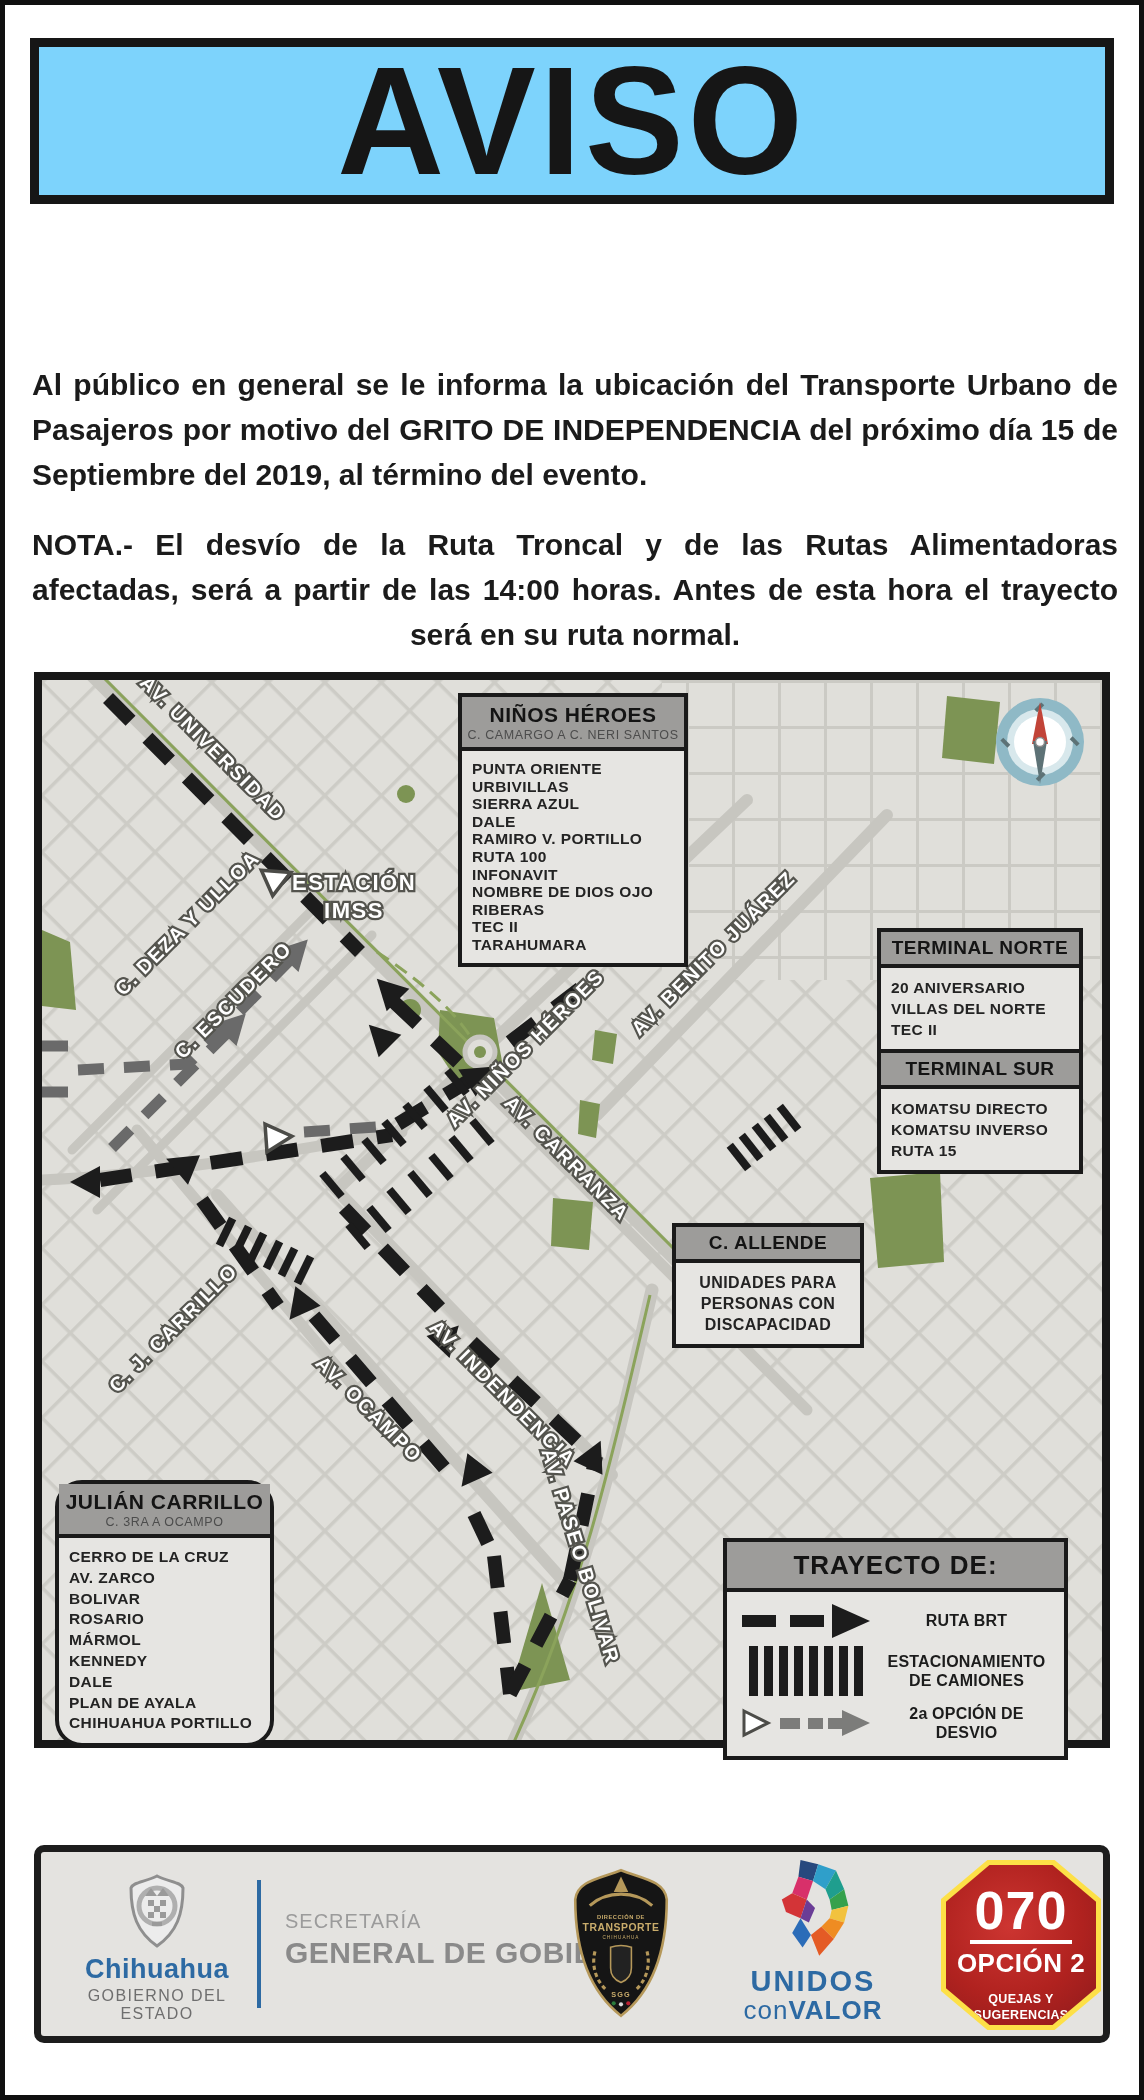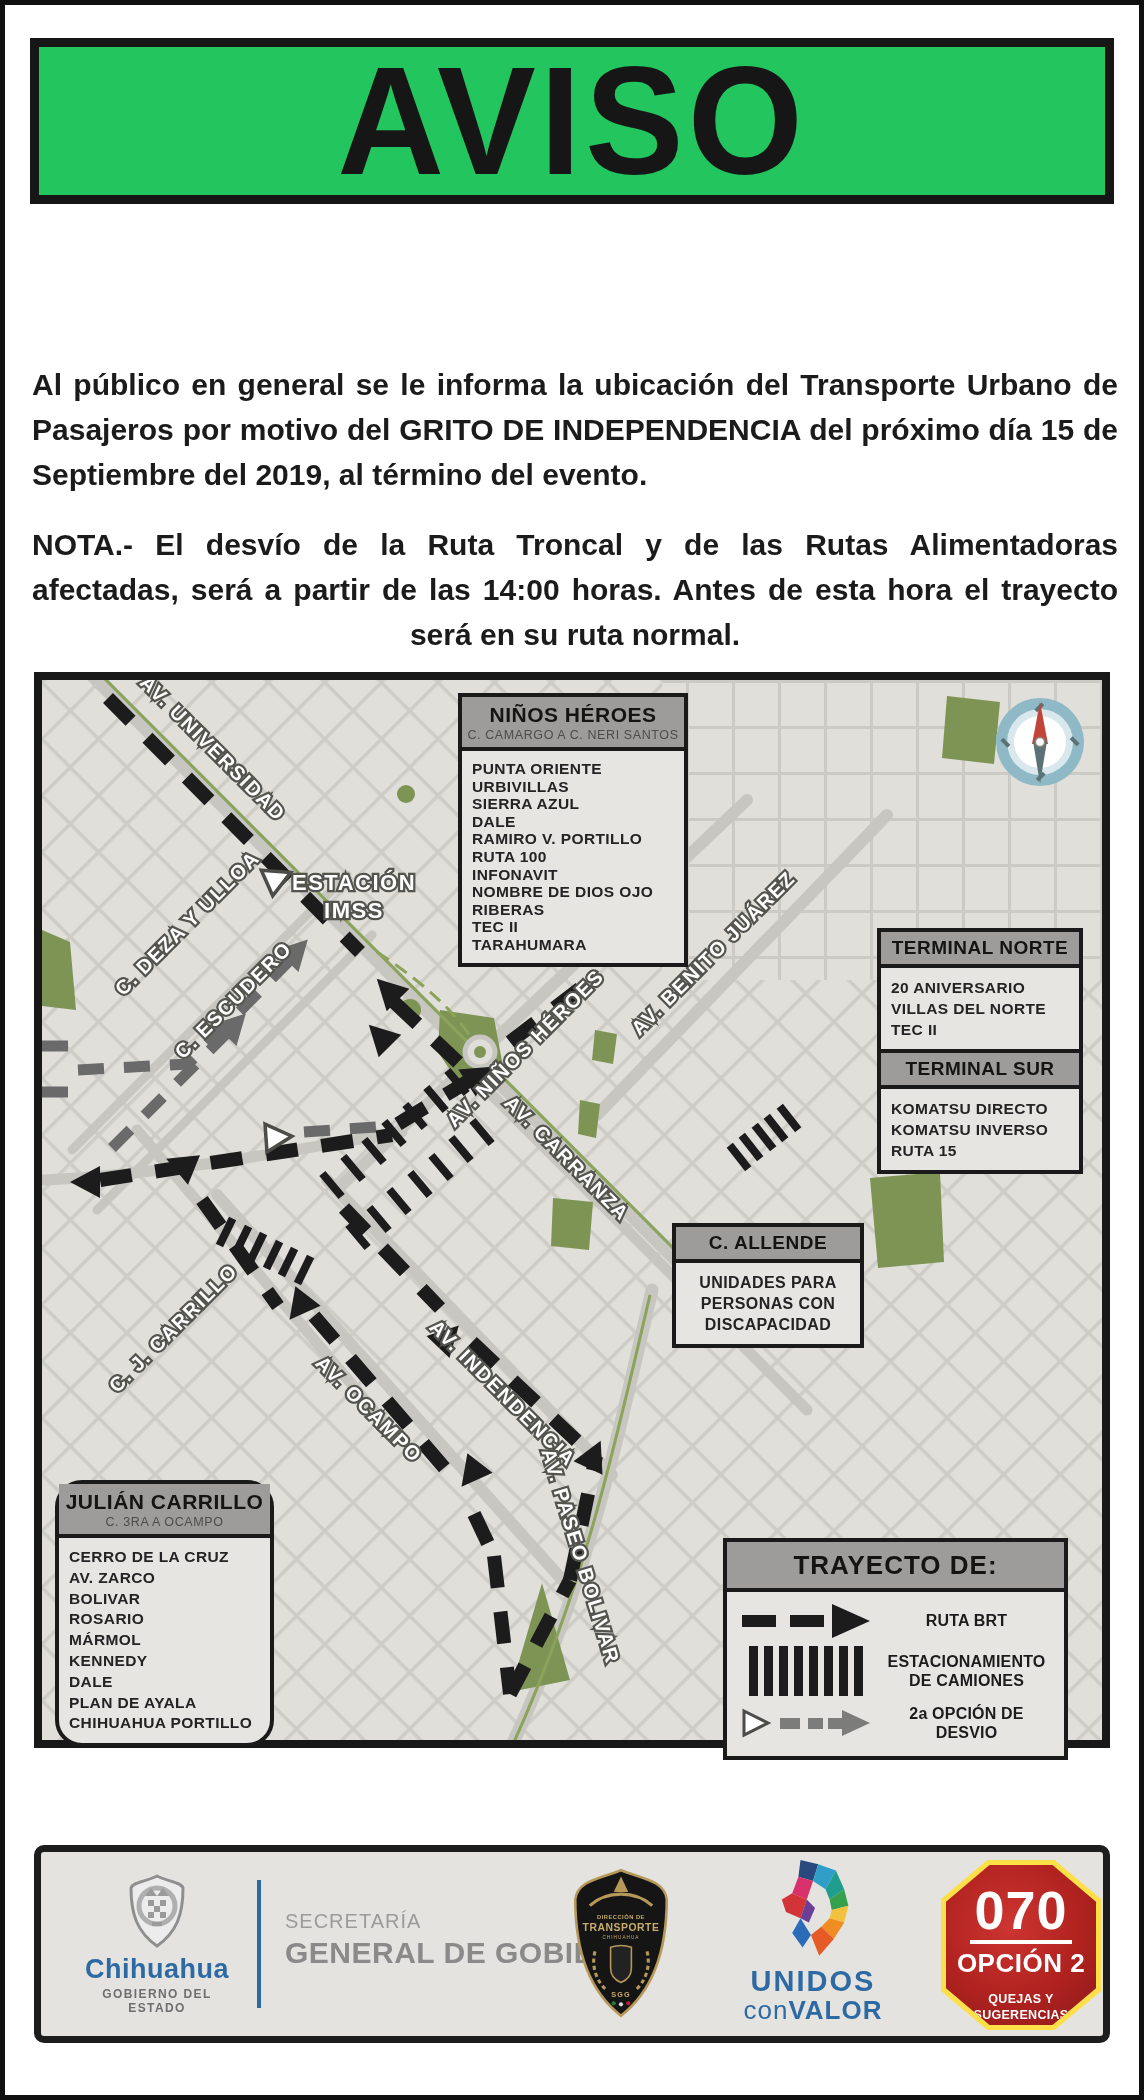--- a/index.html
+++ b/index.html
@@ -1,21 +1,21 @@
 <!DOCTYPE html>
 <html><head>
 <meta charset="utf-8">
 <style>
   html,body{margin:0;padding:0;background:#fff;}
   .page{position:relative;width:1144px;height:2100px;background:#ffffff;
         border:5px solid #101010;box-sizing:border-box;overflow:hidden;
         font-family:"Liberation Sans",sans-serif;}
   
   .aviso-box{position:absolute;left:25px;top:33px;width:1084px;height:166px;
-             background:#22c55e;border:9px solid #161616;box-sizing:border-box;
+             background:#7dd3fc;border:9px solid #161616;box-sizing:border-box;
              display:flex;align-items:center;justify-content:center;}
   .aviso-title{font-size:148px;font-weight:900;letter-spacing:4px;color:#161616;
                line-height:1;transform:scaleY(1.04);}
   
   .intro-p{position:absolute;left:27px;width:1086px;font-size:30px;font-weight:700;
            color:#1b1b1b;line-height:1.5;text-align:justify;}
   .intro-p.first{top:327px;}
   .intro-p.nota{top:487px;text-align-last:center;}
   
   .map-frame{position:absolute;left:29px;top:667px;width:1076px;height:1076px;
@@ -44,21 +44,21 @@
   .legend-body{padding:8px 8px 10px;}
   .legend-row{display:flex;align-items:center;}
   .legend-sym{width:142px;display:flex;justify-content:center;}
   .legend-lab{flex:1;text-align:center;font-size:16px;font-weight:800;color:#1c1c1c;
               line-height:1.2;letter-spacing:.2px;}
   
   .footer{position:absolute;left:29px;top:1840px;width:1076px;height:198px;
           background:#e4e3e0;border:7px solid #1d1d1d;border-radius:10px;box-sizing:border-box;}
   .chih{position:absolute;left:36px;top:22px;width:160px;text-align:center;}
   .chih-name{font-size:27px;font-weight:800;color:#2d6aa3;margin-top:2px;letter-spacing:.5px;}
-  .chih-sub{font-size:12px;color:#6e6e6e;letter-spacing:1.4px;font-weight:700;margin-top:2px;text-align:center;}
+  .chih-sub{font-size:16px;color:#6e6e6e;letter-spacing:1.4px;font-weight:400;margin-top:2px;text-align:center;}
   .blue-divider{position:absolute;left:216px;top:28px;width:4px;height:128px;background:#2d6aa3;}
   .secretaria{position:absolute;left:244px;top:58px;}
   .secretaria .l1{font-size:20px;color:#9b9b9b;letter-spacing:1px;font-weight:400;}
   .secretaria .l2{font-size:30px;color:#8a8a8a;letter-spacing:.5px;font-weight:800;margin-top:3px;}
   .badge-wrap{position:absolute;left:528px;top:16px;}
   .unidos{position:absolute;left:652px;top:6px;width:240px;text-align:center;}
   .unidos .l1{font-size:29px;font-weight:800;color:#2d6aa3;letter-spacing:2px;line-height:1.05;}
   .unidos .l2{font-size:26px;color:#2d6aa3;letter-spacing:1px;line-height:1.05;margin-top:1px;}
   .unidos .l2 .con{font-weight:400;}
   .unidos .l2 .valor{font-weight:800;}

